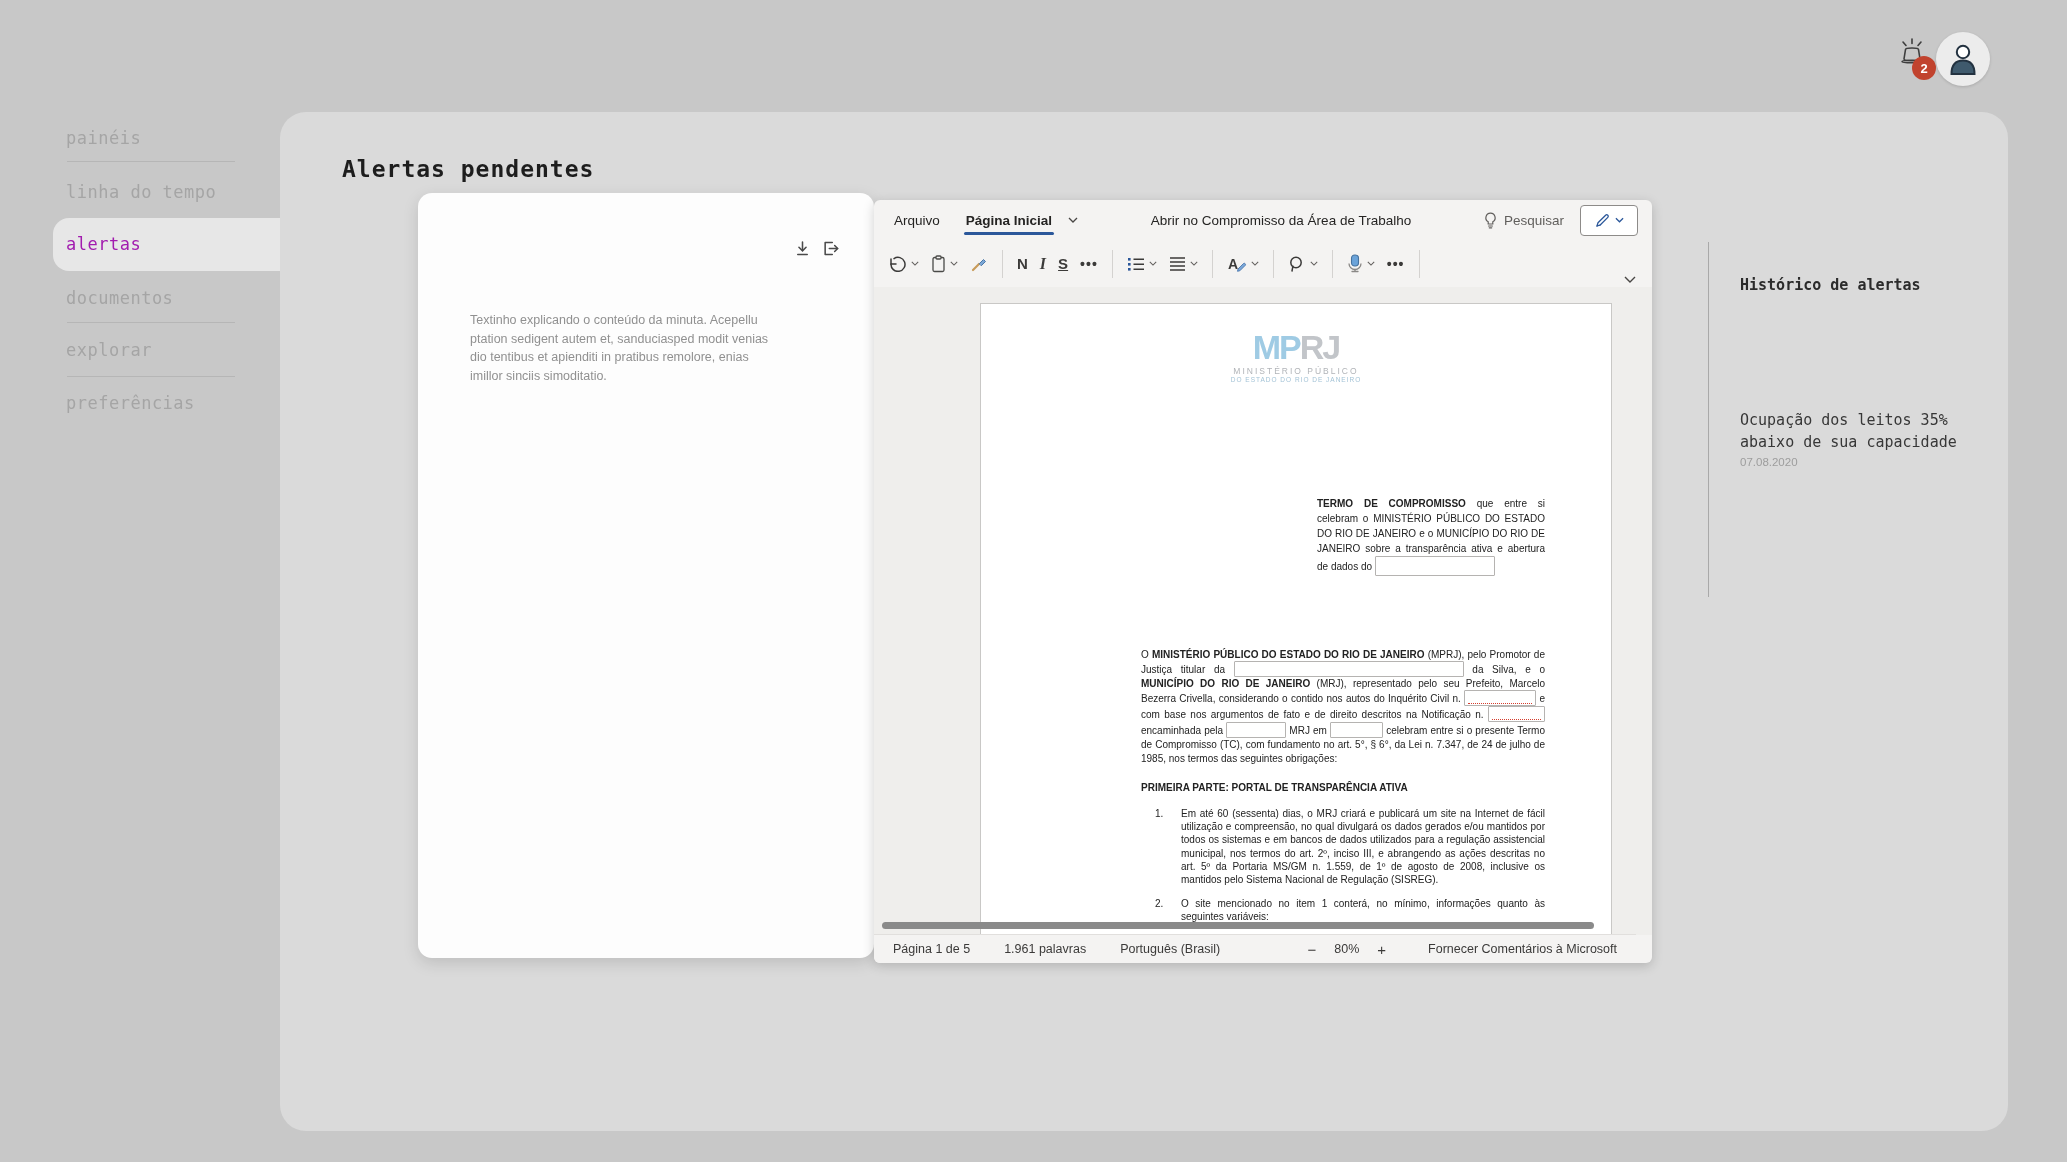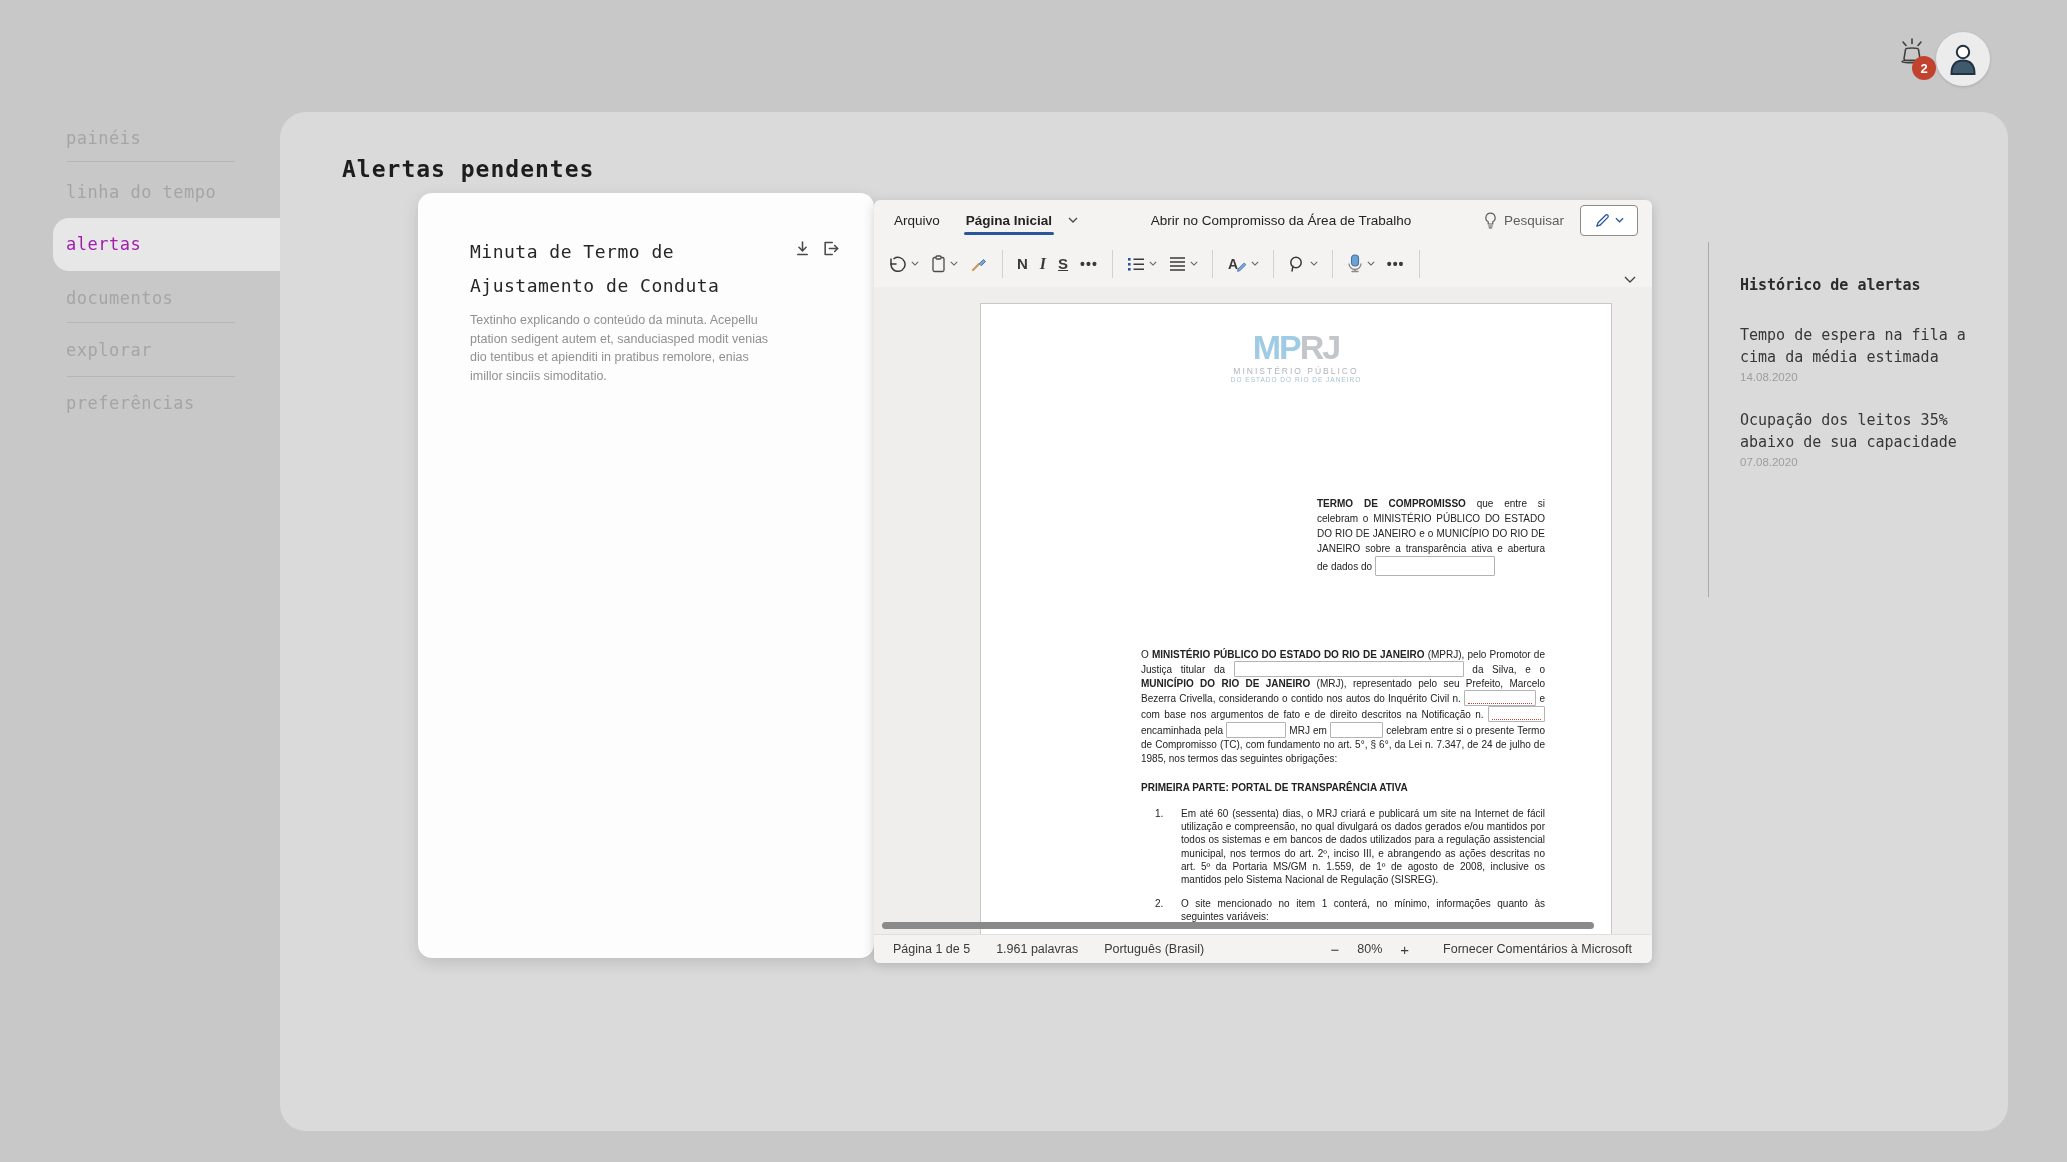--- a/index.html
+++ b/index.html
@@ -73,23 +73,23 @@
   .ditem{position:absolute;left:160px;width:404px;font-size:10px;line-height:13.2px;color:#222;
          text-align:justify;padding-left:40px;box-sizing:border-box;}
   .ditem .num{position:absolute;left:14px;top:0;}
   .field{display:inline-block;height:14px;background:#fff;border:1px solid #b5b3b1;border-radius:1px;
          vertical-align:-4px;position:relative;}
   .field.red::after{content:"";position:absolute;left:3px;right:3px;bottom:1px;
          border-bottom:1.5px dotted #d63d2e;}
   .epi .field{height:18px;vertical-align:-6px;}
 
   .hscroll{position:absolute;left:8px;top:722px;width:712px;height:7px;border-radius:4px;background:#8a8a8a;cursor:pointer;}
-  .statusbar{position:absolute;left:0;right:1px;bottom:0;height:28px;background:#f4f3f2;
+  .statusbar{position:absolute;left:0;right:16px;bottom:0;height:28px;background:#f4f3f2;
              border-top:1px solid #e1dfdd;border-radius:0 0 6px 6px;display:flex;align-items:center;
-             padding:0 19px;font-size:12.5px;color:#3b3a39;}
+             padding:0 19px;font-size:12.5px;color:#3b3a39;gap:8px;}
   .statusbar .sbit{margin-right:26px;cursor:pointer;white-space:nowrap;}
   .zoomctl{margin-left:auto;display:flex;align-items:center;gap:18px;}
   .zbtn{font-size:15px;cursor:pointer;color:#3b3a39;}
   .feedback{margin-left:34px;cursor:pointer;white-space:nowrap;}
 
   
   .vdiv{position:absolute;left:1428px;top:130px;width:1px;height:355px;background:#a9a9a9;}
   .hist-title{position:absolute;left:1460px;top:164px;font-size:15px;font-weight:bold;color:#2b2b2b;}
   .alert{position:absolute;left:1460px;width:252px;cursor:pointer;}
   .alert .at{font-size:15px;line-height:22px;color:#373737;}
@@ -138,21 +138,20 @@
     <div class="sb-div" style="top:322px"></div>
     <div class="sb-label mono" style="top:340px">explorar</div>
     <div class="sb-div" style="top:376px"></div>
     <div class="sb-label mono" style="top:393px">preferências</div>
   </div>
 
   <div class="card">
     <div class="page-title mono">Alertas pendentes</div>
 
     <div class="panel">
-      <div class="panel-title mono">Minuta de Termo de Ajustamento de Conduta</div>
       <div class="panel-ico" style="left:375px">
         <svg width="19" height="19" viewBox="0 0 16 16" fill="none" stroke="#4a4a4a" stroke-width="1.3" stroke-linecap="round">
           <path d="M8 2.5 V9.5"></path>
             <path d="M5 7 L8 10 L11 7"></path>
             <path d="M4 13 H12"></path>
         </svg>
       </div>
       <div class="panel-ico" style="left:403px">
         <svg width="19" height="19" viewBox="0 0 16 16" fill="none" stroke="#4a4a4a" stroke-width="1.3" stroke-linecap="round" stroke-linejoin="round">
           <path d="M9.5 3 H3.5 V13 H9.5"></path>
@@ -327,24 +326,20 @@
           <span class="zbtn">−</span>
           <span>80%</span>
           <span class="zbtn">+</span>
         </div>
         <span class="feedback">Fornecer Comentários à Microsoft</span>
       </div>
     </div>
 
     <div class="vdiv"></div>
     <div class="hist-title mono">Histórico de alertas</div>
-    <div class="alert a0">
-      <div class="at mono">Tempo de espera na fila a cima da média estimada</div>
-      <div class="ad">14.08.2020</div>
-    </div>
     <div class="alert a1">
       <div class="at mono">Ocupação dos leitos 35% abaixo de sua capacidade</div>
       <div class="ad">07.08.2020</div>
     </div>
   </div>
 
   <div class="mprj">
     <span class="mp">MP</span><span class="rj">RJ</span>
   </div>
 

